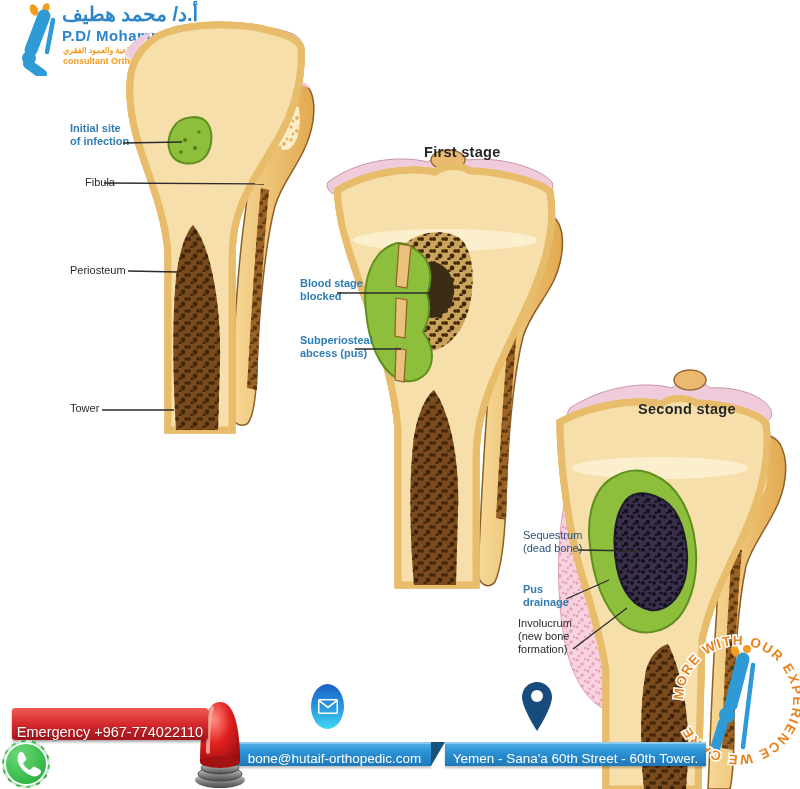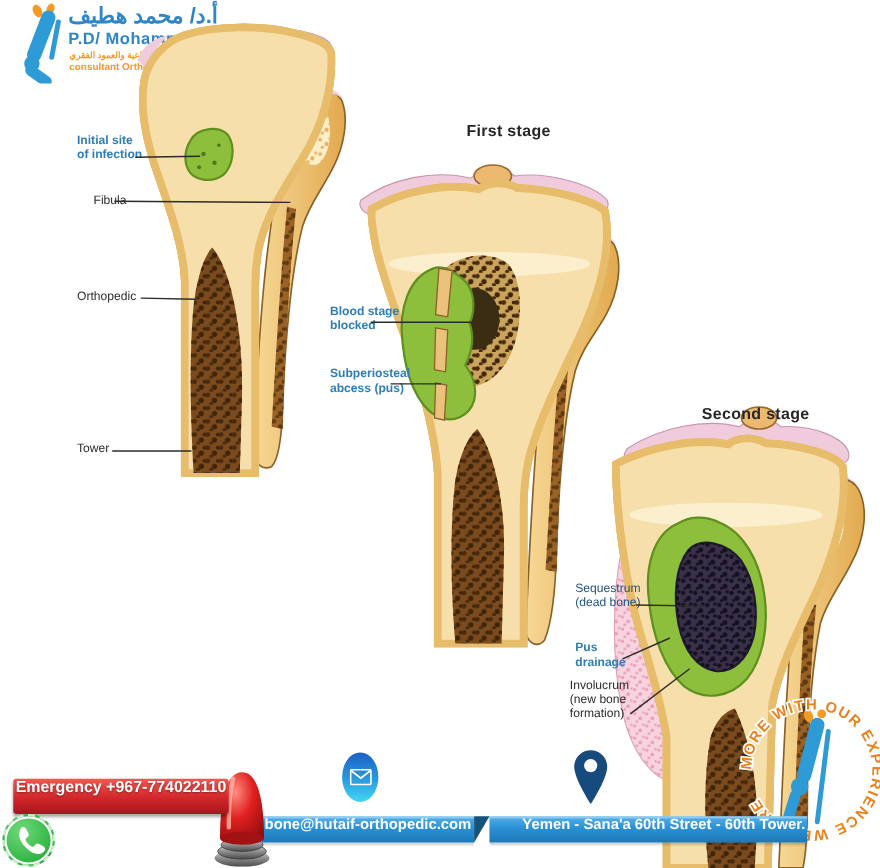--- a/index.html
+++ b/index.html
@@ -16,42 +16,42 @@
   #hdr .spec-ar{position:absolute;left:63px;top:46px;color:#f59b22;font-weight:bold;
     font-size:8px;white-space:nowrap;}
   #hdr .spec-en{position:absolute;left:63px;top:56px;color:#f59b22;font-weight:bold;
     font-size:9px;white-space:nowrap;}
   
   .fig-label{position:absolute;z-index:4;font-size:11px;line-height:1.18;
     white-space:pre-line;color:#2b2b2b;}
   .fig-label.blue{color:#2f7eb5;font-weight:bold;}
   .fig-label.navy{color:#27537d;}
   .fig-title{position:absolute;z-index:4;font-size:14.5px;font-weight:bold;color:#262626;
-    letter-spacing:.3px;white-space:nowrap;}
+    letter-spacing:.3px;white-space:nowrap;margin-top:32px;}
   #leaders{position:absolute;left:0;top:0;z-index:4;pointer-events:none;}
   
-  .banner{position:absolute;display:flex;align-items:flex-start;justify-content:center;
-    color:#fff;font-weight:bold;}
+  .banner{position:absolute;display:flex;align-items:flex-end;justify-content:center;
+    color:#fff;font-weight:normal;}
   #b-red{left:12px;top:708px;width:196px;height:32px;z-index:14;font-size:14.5px;
     background:linear-gradient(#ef5a50 0%,#d2262b 55%,#a9151c 100%);
     border-radius:3px;box-shadow:0 2px 3px rgba(0,0,0,.35);text-shadow:0 1px 2px rgba(0,0,0,.4);}
   #b-green{left:50px;top:742px;width:190px;height:36px;z-index:15;font-size:26px;
     background:linear-gradient(#79d25f 0%,#46ad41 60%,#2f8d33 100%);
     box-shadow:0 2px 3px rgba(0,0,0,.3);text-shadow:0 2px 2px rgba(0,0,0,.35);
     letter-spacing:.5px;}
   #b-green::before{content:"";position:absolute;left:-10px;top:4px;border-style:solid;
     border-width:14px 10px 14px 0;border-color:transparent #1f6b24 transparent transparent;}
   #b-blue1{left:238px;top:742px;width:193px;height:24px;z-index:12;font-size:13.5px;
     background:linear-gradient(#55b1ea 0%,#2a90d4 45%,#1d78b8 100%);
     box-shadow:inset 0 2px 0 rgba(255,255,255,.35),0 2px 2px rgba(0,0,0,.25);}
   #b-fold{position:absolute;left:431px;top:742px;width:0;height:0;z-index:12;
     border-style:solid;border-width:24px 14px 0 0;border-color:#14537c transparent transparent transparent;}
   #b-blue2{left:445px;top:742px;width:261px;height:24px;z-index:12;font-size:13.5px;
     background:linear-gradient(#55b1ea 0%,#2a90d4 45%,#1d78b8 100%);
-    box-shadow:inset 0 2px 0 rgba(255,255,255,.35),0 2px 2px rgba(0,0,0,.25);padding-left:28px;}
+    box-shadow:inset 0 2px 0 rgba(255,255,255,.35),0 2px 2px rgba(0,0,0,.25);}
   #wa{position:absolute;left:2px;top:740px;width:44px;height:44px;border-radius:50%;z-index:15;
     background:radial-gradient(circle at 35% 30%,#6fd878,#2fb544 70%,#1d9434);
     border:2px dashed #cfe9d2;box-shadow:0 0 0 2px #fff inset;}
   #email-ic{position:absolute;left:311px;top:684px;width:33px;height:45px;border-radius:50%;
     z-index:12;background:linear-gradient(#1b5fc4 0%,#2a9be0 55%,#41d7f2 100%);
     display:flex;align-items:center;justify-content:center;}
   .badge-wrap{position:absolute;left:663px;top:625px;z-index:9;}
   #siren{position:absolute;left:190px;top:696px;z-index:13;}
   #pin{position:absolute;left:521px;top:681px;z-index:12;}
 </style>
@@ -193,21 +193,21 @@
       <path d="M148,284 C162,312 170,356 168,400 L166,429 L124,429 C120,392 120,348 125,316 C128,296 140,286 148,284 Z" fill="url(#dotsBrown)"></path>
     </g>
   </svg>
 
   <div class="fig-title" style="left:424px;top:112px">First stage</div>
   <div class="fig-title" style="left:638px;top:369px">Second stage</div>
 
   <div class="fig-label blue" style="left:70px;top:122px">Initial site
 of infection</div>
   <div class="fig-label" style="left:85px;top:176px">Fibula</div>
-  <div class="fig-label" style="left:70px;top:264px">Orthopedic</div>
+  <div class="fig-label" style="left:70px;top:264px">Periosteum</div>
   <div class="fig-label" style="left:70px;top:402px">Tower</div>
 
   <div class="fig-label blue" style="left:300px;top:277px">Blood stage
 blocked</div>
   <div class="fig-label blue" style="left:300px;top:334px">Subperiosteal
 abcess (pus)</div>
 
   <div class="fig-label navy" style="left:523px;top:529px">Sequestrum
 (dead bone)</div>
   <div class="fig-label blue" style="left:523px;top:583px">Pus

